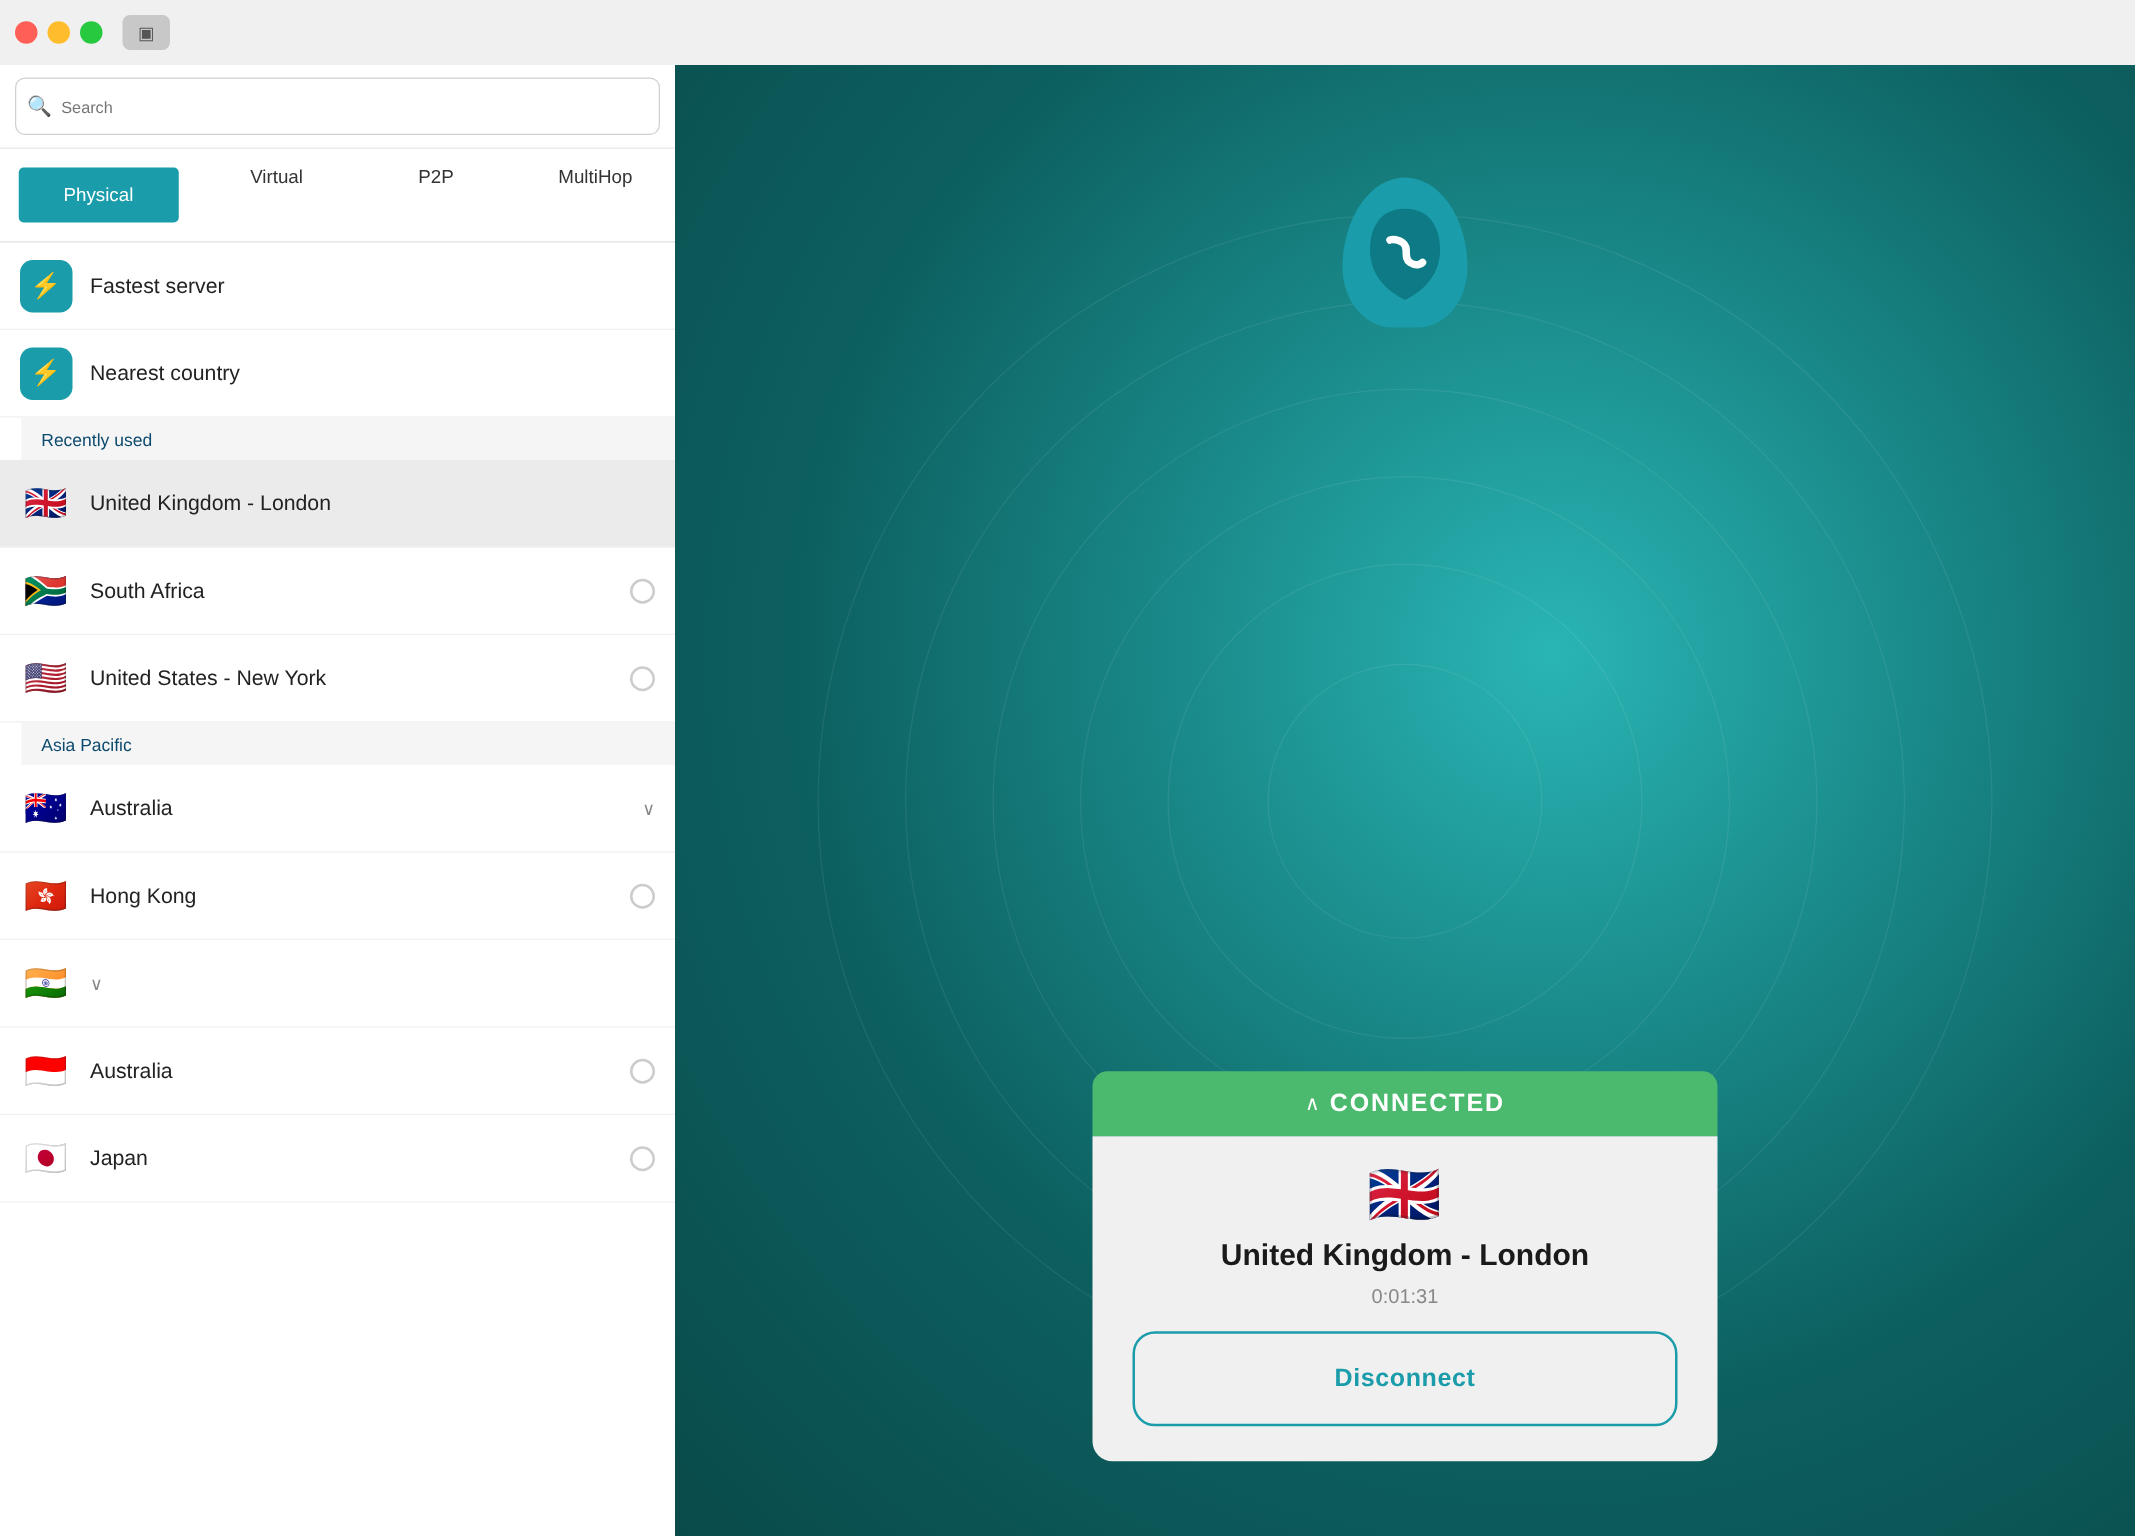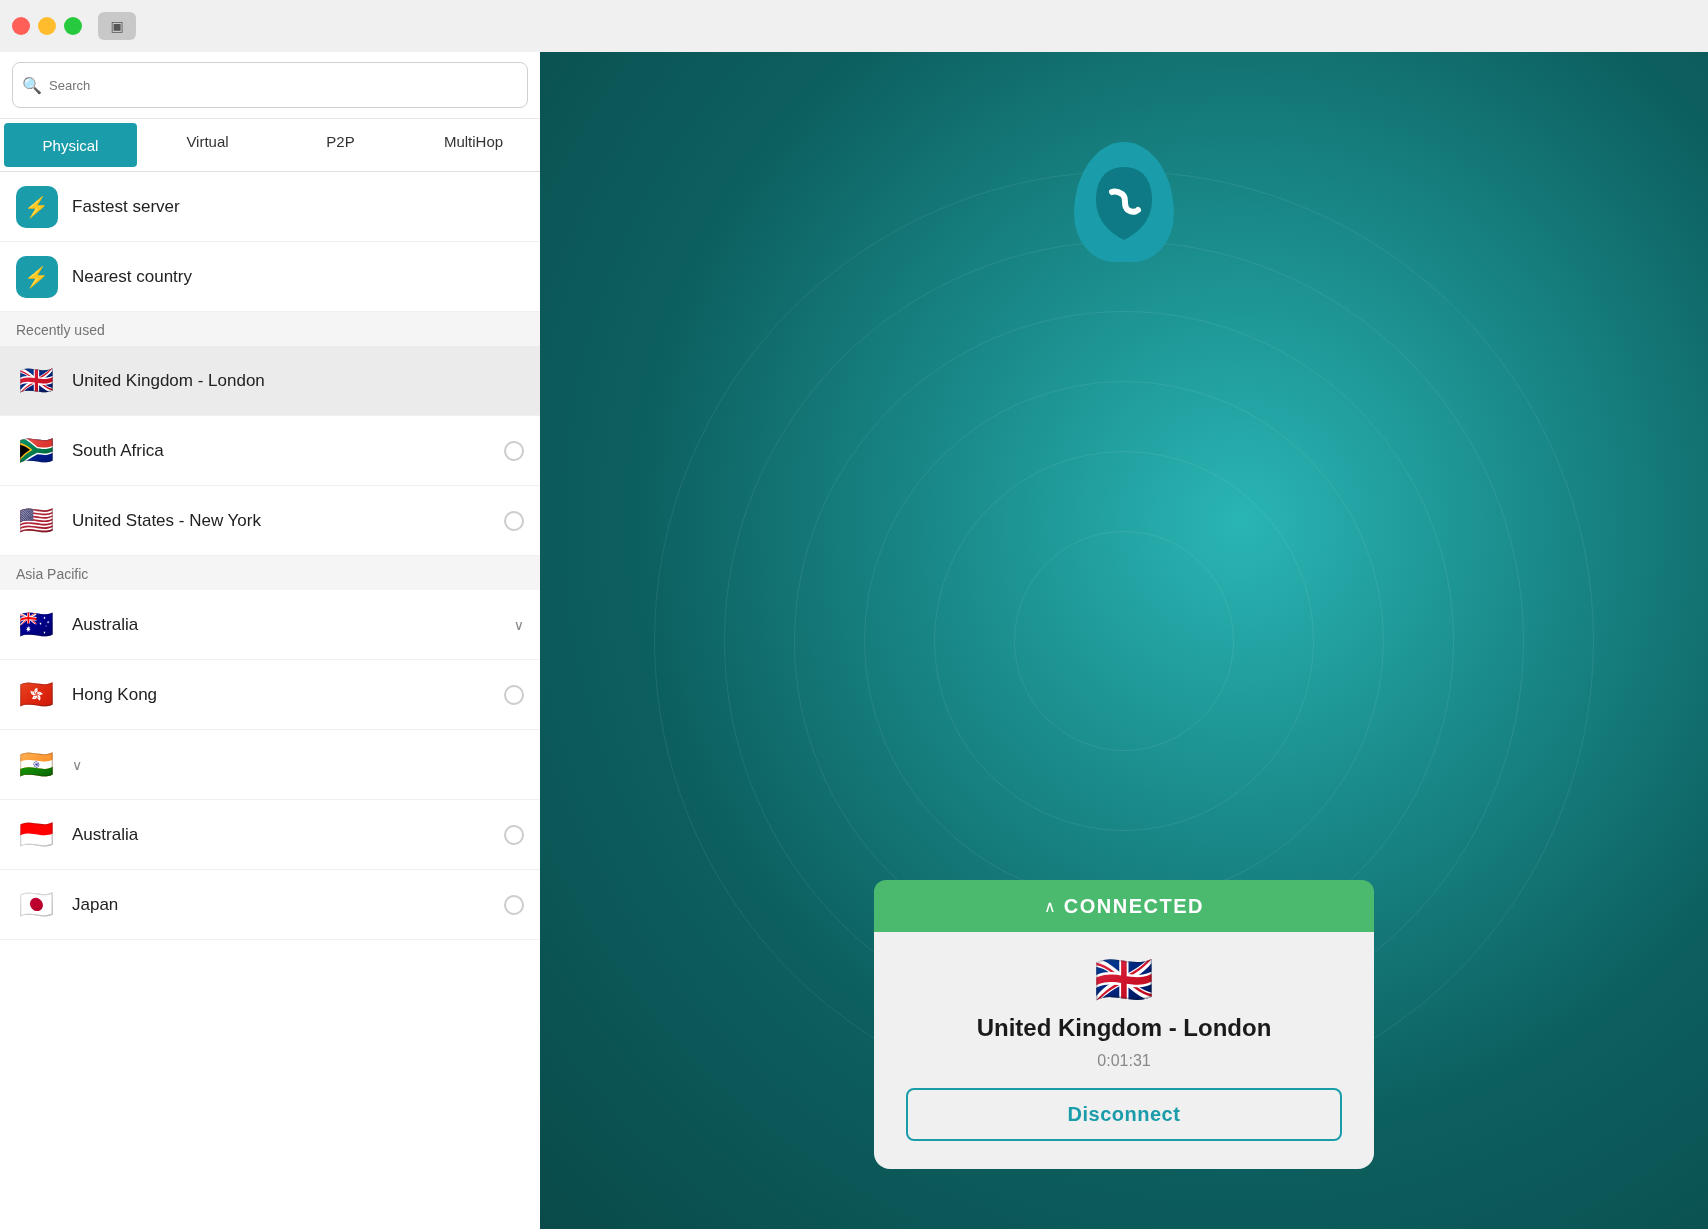--- a/index.html
+++ b/index.html
@@ -105,21 +105,21 @@
       font-size: 15px;
       cursor: pointer;
       color: #333;
       border: none;
       background: transparent;
     }
     .tab.active {
       background: #1a9caa;
       color: white;
       border-radius: 4px;
-      margin: 4px;
+      margin: 15px;
     }
 
     
     .server-list {
       flex: 1;
       overflow-y: auto;
     }
 
     
     .quick-item {
@@ -146,23 +146,24 @@
     .quick-label {
       font-size: 17px;
       color: #222;
       font-weight: 400;
     }
 
     
     .section-header {
       padding: 10px 16px 8px;
       font-size: 14px;
-      color: #737373;
+      color: #0c4a6e;
       background: #f5f5f5;
       font-weight: 500;
+      margin-left: 17px;
     }
 
     
     .country-item {
       display: flex;
       align-items: center;
       padding: 0 16px;
       height: 70px;
       border-bottom: 1px solid #f0f0f0;
       cursor: pointer;
@@ -297,23 +298,23 @@
       font-weight: 700;
       color: #1a1a1a;
     }
     .card-timer {
       font-size: 16px;
       color: #888;
     }
     .disconnect-btn {
       margin-top: 8px;
       width: 100%;
-      height: 53px;
+      height: 76px;
       border: 2px solid #1a9caa;
-      border-radius: 8px;
+      border-radius: 18px;
       background: transparent;
       font-size: 20px;
       font-weight: 600;
       color: #1a9caa;
       cursor: pointer;
       letter-spacing: 0.5px;
     }
   </style>
 </head>
 <body>

